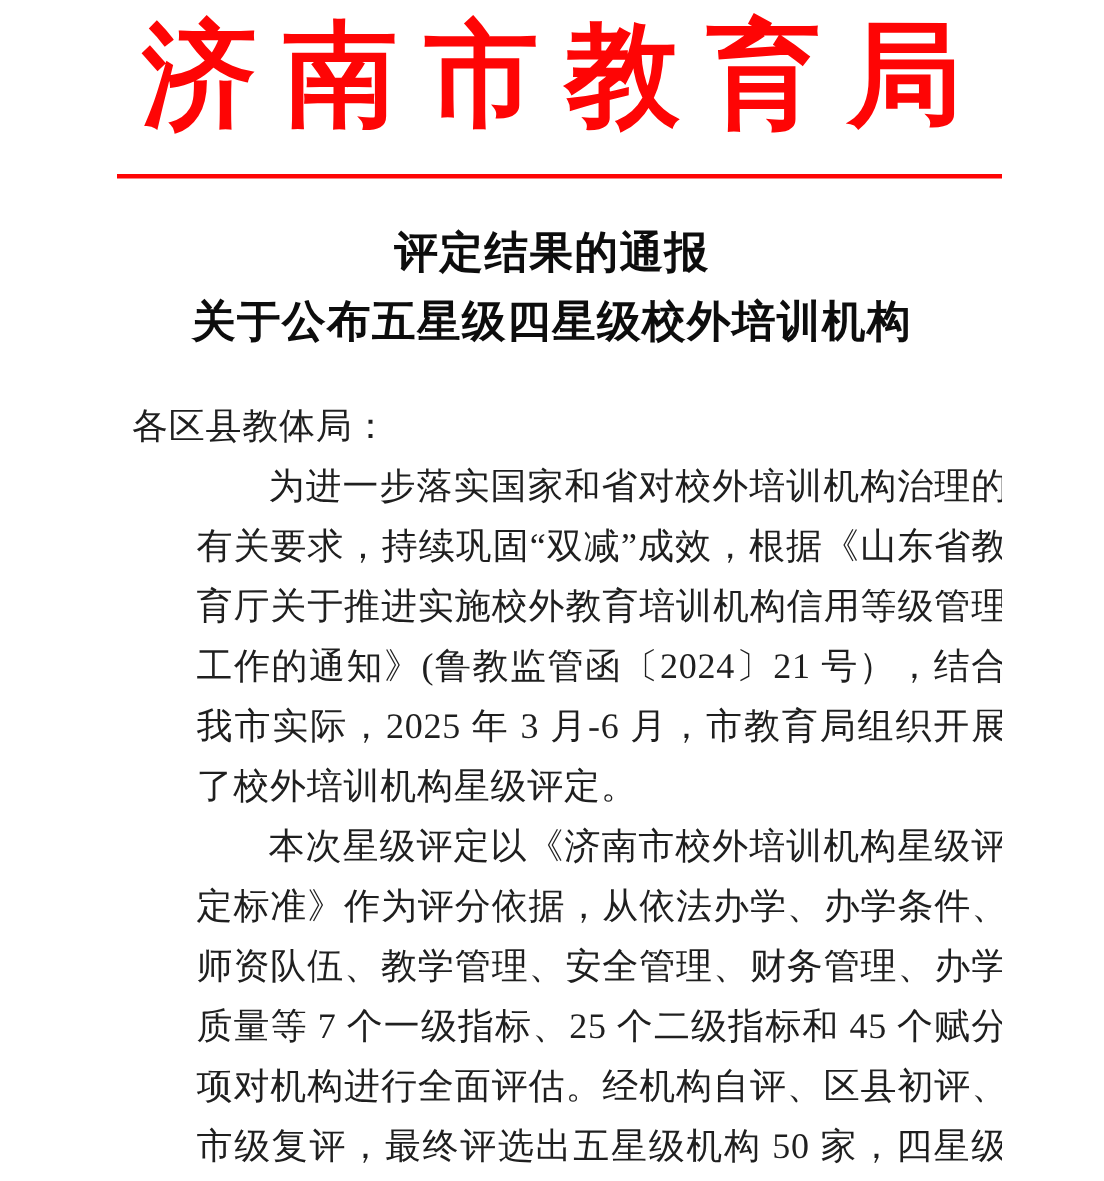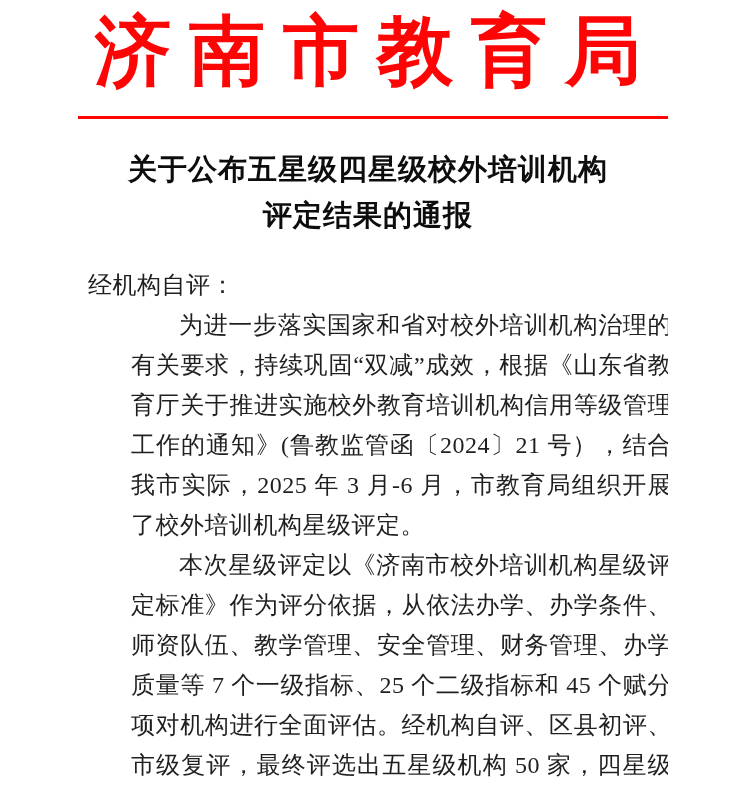--- a/index.html
+++ b/index.html
@@ -78,24 +78,24 @@
 </head>
 <body>
 
 <div class="page">
 
   <div class="letterhead">济南市教育局</div>
 
   <div class="divider"></div>
 
   <div class="doc-title">
+    <div>评定结果的通报</div>
     <div>关于公布五星级四星级校外培训机构</div>
-    <div>评定结果的通报</div>
   </div>
 
   <div class="body-text">
-    <p>经机构自评：</p>
+    <p>各区县教体局：</p>
     <p class="indent">为进一步落实国家和省对校外培训机构治理的有关要求，持续巩固“双减”成效，根据《山东省教育厅关于推进实施校外教育培训机构信用等级管理工作的通知》(鲁教监管函〔2024〕21 号），结合我市实际，2025 年 3 月-6 月，市教育局组织开展了校外培训机构星级评定。</p>
     <p class="indent">本次星级评定以《济南市校外培训机构星级评定标准》作为评分依据，从依法办学、办学条件、师资队伍、教学管理、安全管理、财务管理、办学质量等 7 个一级指标、25 个二级指标和 45 个赋分项对机构进行全面评估。经机构自评、区县初评、市级复评，最终评选出五星级机构 50 家，四星级机构 100 家。评定结果经市教育局网站公示，无异议。</p>
 
   </div>
 
 </div>
 
 </body></html>

